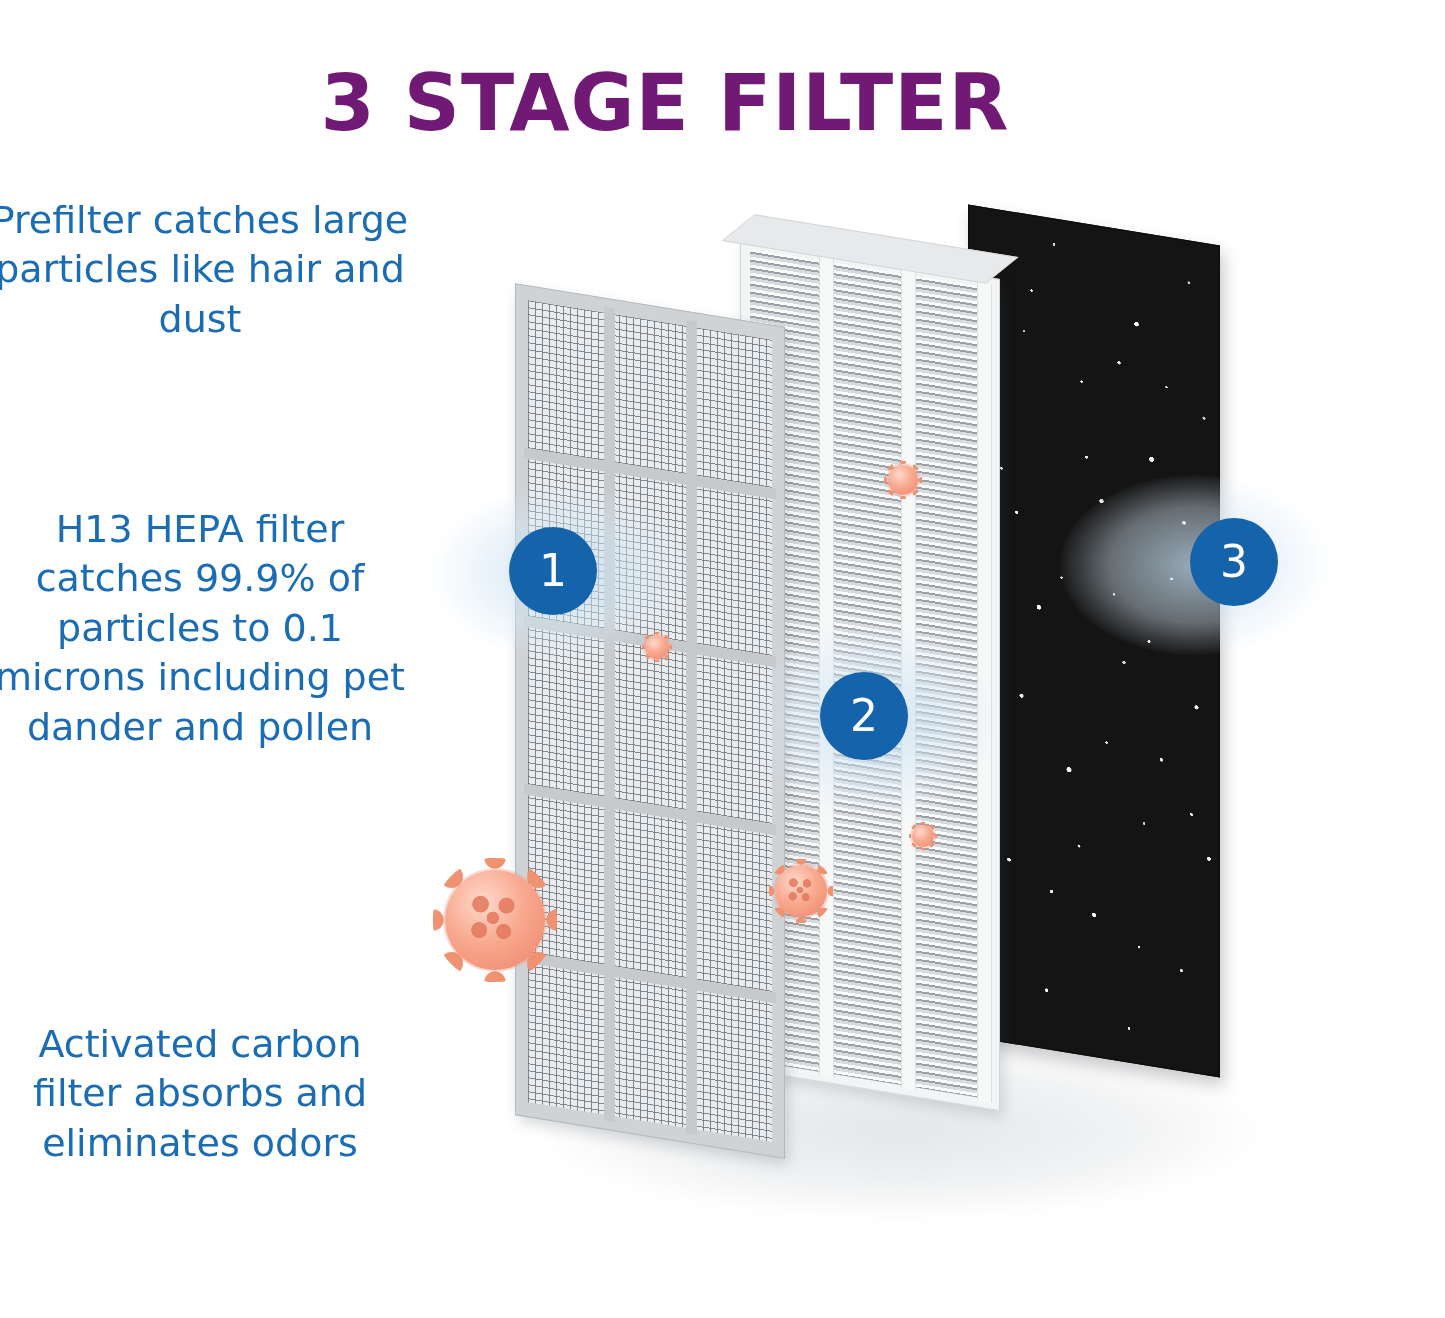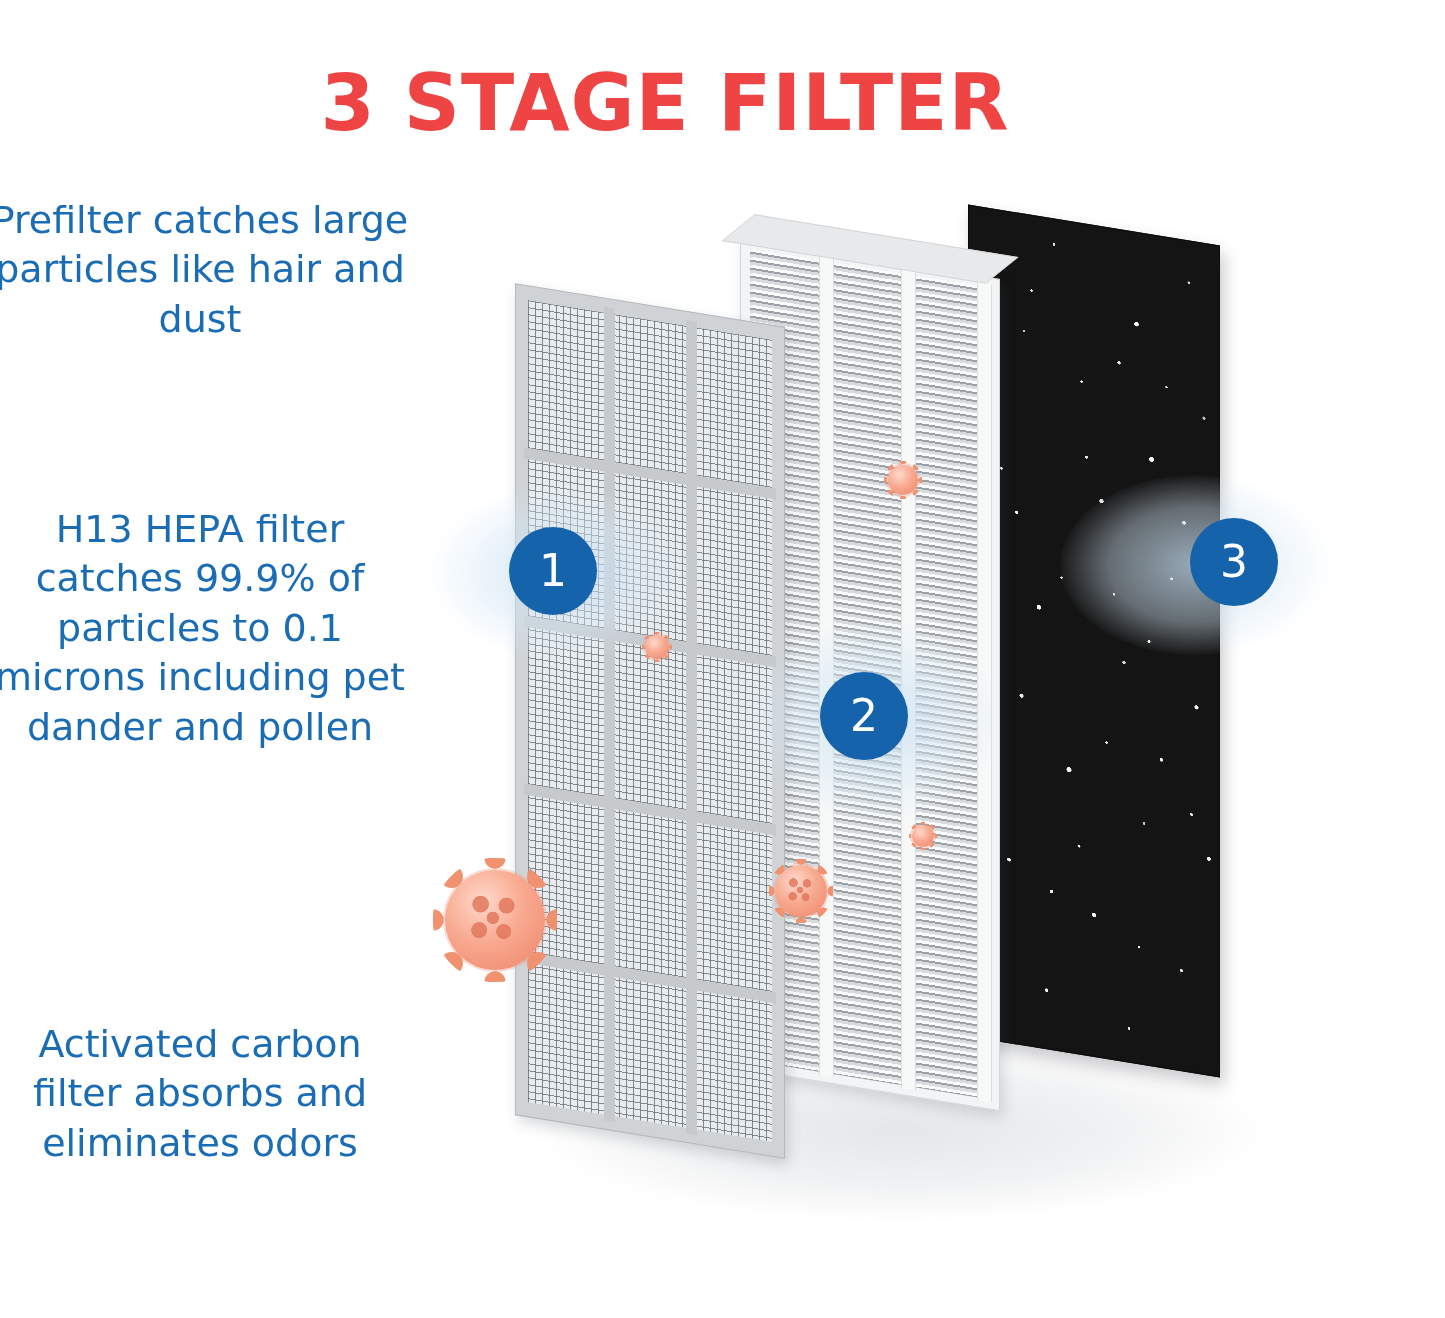--- a/index.html
+++ b/index.html
@@ -18,21 +18,21 @@
   #page-title {
     position: absolute;
     left: 0;
     top: 6px;
     width: 1330px;
     text-align: center;
     font-family: "DejaVu Sans", sans-serif;
     font-weight: bold;
     font-size: 78px;
     letter-spacing: 1px;
-    color: #ef4444;
+    color: #701a75;
     white-space: nowrap;
   }
 
   .caption {
     position: absolute;
     text-align: center;
     color: #1a6cb4;
     font-family: "DejaVu Sans", sans-serif;
     font-weight: 400;
     font-size: 38px;

